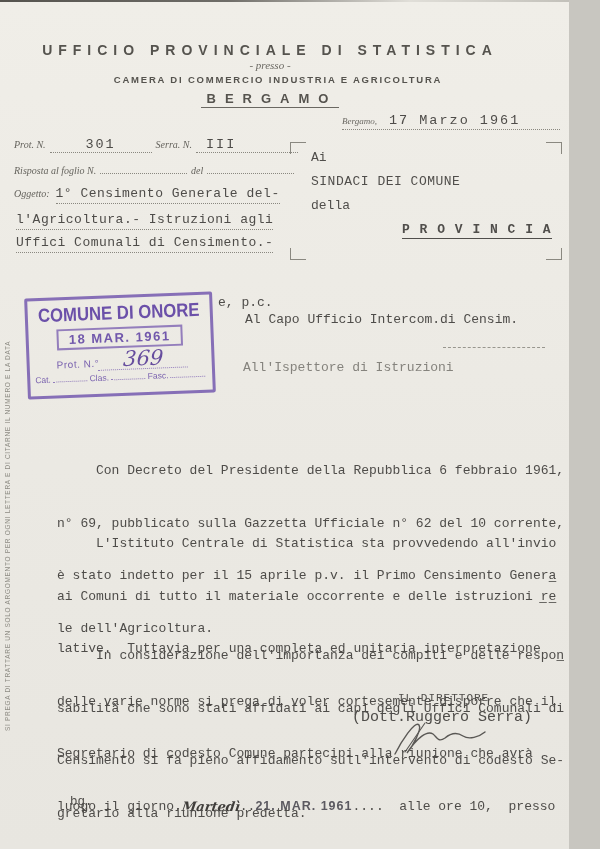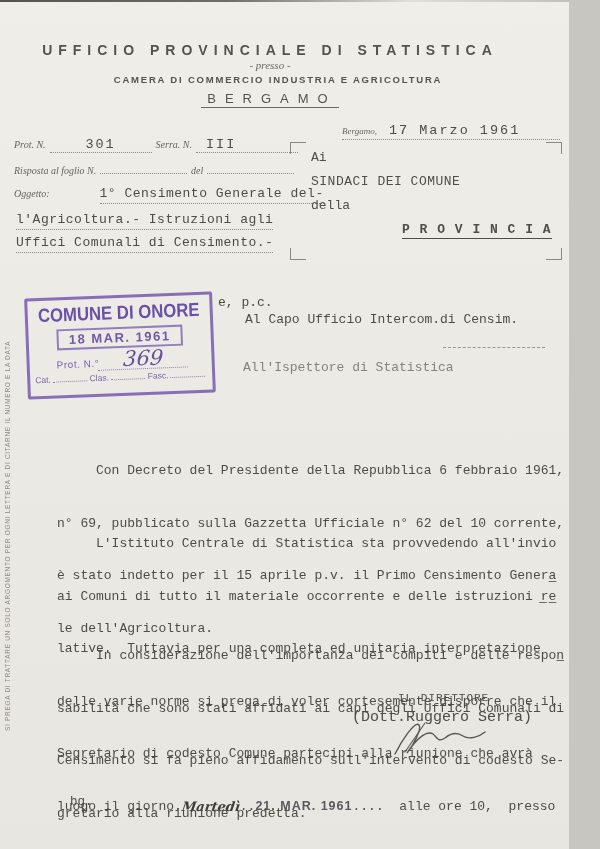--- a/index.html
+++ b/index.html
@@ -9,33 +9,33 @@
     font-family:"Liberation Sans",sans-serif;color:#4e4c49;padding-left:44px;
   }
   .scan-edge-top{position:absolute;top:0;left:0;right:0;height:2px;
     background:linear-gradient(90deg,#55534e 0%,#6f6d68 40%,rgba(110,108,100,.12) 72%,rgba(110,108,100,.35) 100%);}
   
   .hdr{position:absolute;top:42px;left:0;width:540px;text-align:center;}
   .hdr-office{font-weight:bold;font-size:14px;letter-spacing:6px;color:#55534e;white-space:nowrap;}
   .hdr-presso{font-family:"Liberation Serif",serif;font-style:italic;font-size:11px;color:#6a6862;margin-top:1px;}
   .hdr-chamber{font-weight:bold;font-size:9.5px;letter-spacing:1.8px;color:#55534e;margin-top:3px;margin-left:16px;}
   .hdr-city{margin-top:4px;}
-  .hdr-city span{font-weight:normal;font-size:13px;letter-spacing:9px;color:#55534e;border-bottom:1px solid #6a6862;padding:0 2px 1px 6px;}
-  .dateline{position:absolute;top:123px;left:342px;width:218px;border-bottom:1px dotted #8a8880;display:flex;align-items:baseline;padding-bottom:1px;}
+  .hdr-city span{font-weight:bold;font-size:13px;letter-spacing:9px;color:#55534e;border-bottom:1px solid #6a6862;padding:0 2px 1px 6px;}
+  .dateline{position:absolute;top:113px;left:342px;width:218px;border-bottom:1px dotted #8a8880;display:flex;align-items:baseline;padding-bottom:1px;}
   .dateline-label{font-family:"Liberation Serif",serif;font-style:italic;font-size:9px;color:#6a6862;}
   .dateline-value{font-family:"Liberation Mono","DejaVu Sans Mono",monospace;font-size:13.5px;letter-spacing:2px;margin-left:12px;color:#4e4c49;}
   
   .form-lbl{font-family:"Liberation Serif",serif;font-style:italic;font-size:10px;color:#66645e;white-space:nowrap;}
   .mono{font-family:"Liberation Mono","DejaVu Sans Mono",monospace;}
   .prot-row{position:absolute;top:137px;left:14px;width:284px;display:flex;align-items:baseline;}
   .prot-val{font-size:13.5px;letter-spacing:2px;border-bottom:1px dotted #8a8880;flex:1;text-align:center;margin:0 4px;}
   .fasc-val{font-size:13.5px;letter-spacing:2px;border-bottom:1px dotted #8a8880;width:92px;text-align:left;padding-left:10px;margin-left:4px;}
   .risposta-row{position:absolute;top:162px;left:14px;width:284px;display:flex;align-items:baseline;}
   .dot-fill{border-bottom:1px dotted #8a8880;flex:1;margin:0 4px;height:11px;}
-  .oggetto-row1{position:absolute;top:186px;left:14px;width:286px;display:flex;align-items:baseline;gap:44px;}
+  .oggetto-row1{position:absolute;top:186px;left:14px;width:286px;display:flex;align-items:baseline;}
   .oggetto-text{font-size:13px;letter-spacing:.5px;border-bottom:1px dotted #8a8880;padding-bottom:2px;white-space:nowrap;}
   .oggetto-row2{position:absolute;top:209px;left:16px;width:284px;}
   .oggetto-row3{position:absolute;top:232px;left:16px;width:284px;}
   
   .addr{position:absolute;top:142px;left:290px;width:272px;height:118px;}
   .bkt{position:absolute;width:15px;height:11px;border:0 solid #8a8880;}
   .bkt-tl{top:0;left:0;border-top-width:1px;border-left-width:1px;}
   .bkt-tr{top:0;right:0;border-top-width:1px;border-right-width:1px;}
   .bkt-bl{bottom:0;left:0;border-bottom-width:1px;border-left-width:1px;}
   .bkt-br{bottom:0;right:0;border-bottom-width:1px;border-right-width:1px;}
@@ -138,21 +138,21 @@
       <span>Clas.</span>
       <span class="stamp-dotfill"></span>
       <span>Fasc.</span>
       <span class="stamp-dotfill"></span>
     </div>
   </div>
 
   <div class="mono cc-label">e, p.c.</div>
   <div class="mono cc-first">Al Capo Ufficio Intercom.di Censim.</div>
   <div class="dash-sep"></div>
-  <div class="mono cc-second">All'Ispettore di Statistica</div>
+  <div class="mono cc-second">All'Ispettore di Istruzioni</div>
 
   <div class="body-par" style="top:427px;">
     <div>     Con Decreto del Presidente della Repubblica 6 febbraio 1961,</div>
     <div>n° 69, pubblicato sulla Gazzetta Ufficiale n° 62 del 10 corrente,</div>
     <div>è stato indetto per il 15 aprile p.v. il Primo Censimento Genera̲</div>
     <div>le dell'Agricoltura.</div>
   </div>
 
   <div class="body-par" style="top:500px;">
     <div>     L'Istituto Centrale di Statistica sta provvedendo all'invio</div>

